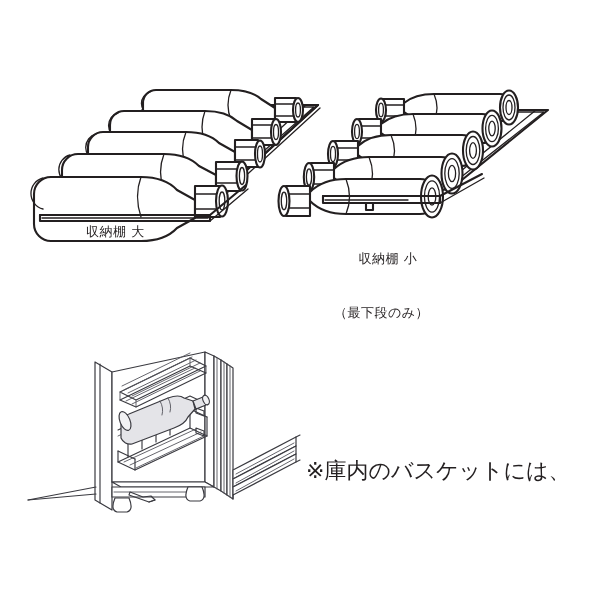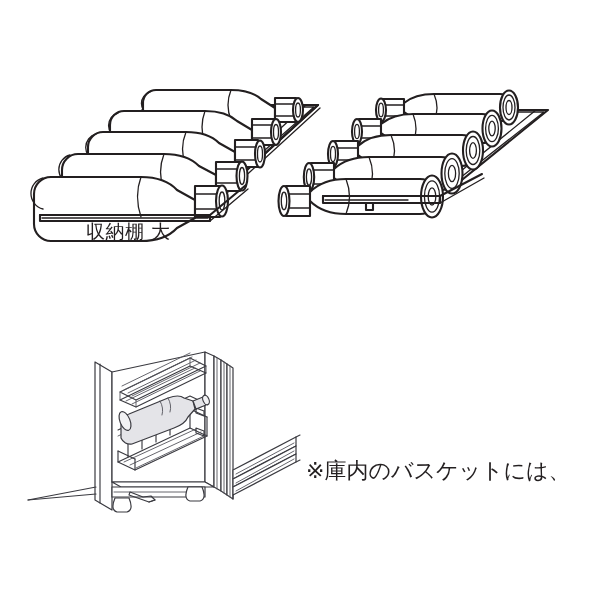--- a/index.html
+++ b/index.html
@@ -20,21 +20,21 @@
   .illus {
     position: absolute;
     left: 0;
     top: 0;
     width: 600px;
     height: 600px;
   }
   .caption {
     position: absolute;
     color: #231f20;
-    font-size: 19px;
+    font-size: 13px;
     line-height: 27px;
     letter-spacing: 0.5px;
     white-space: pre;
     font-family: "DejaVu Sans", "Liberation Sans", sans-serif;
   }
   #cap-large {
     left: 86px;
     top: 218px;
     width: 200px;
     text-align: left;
@@ -448,20 +448,22 @@
         <path class="lnW" d="M296,462 L300,460"></path>
 
         <path class="lnW" d="M233,495 L233,499"></path>
       </g>
     </g>
   </svg>
 
   <div class="caption" id="cap-large">収納棚 大</div>
 
   <div class="caption" id="cap-small">
+    <span class="line1">収納棚 小</span>
+    <span class="line2">（最下段のみ）</span>
   </div>
 
   <div class="caption" id="note">
     <span>※庫内のバスケットには、</span>
     
   </div>
 
 </div>
 
 </body></html>

